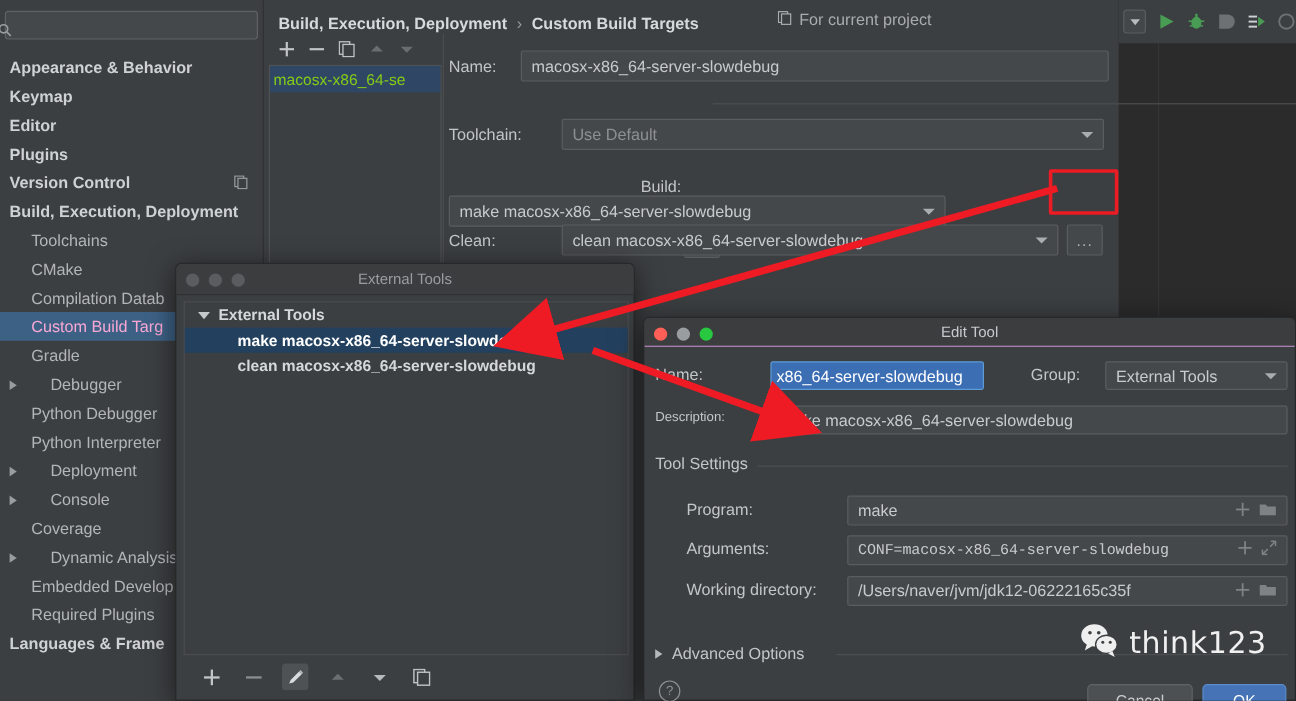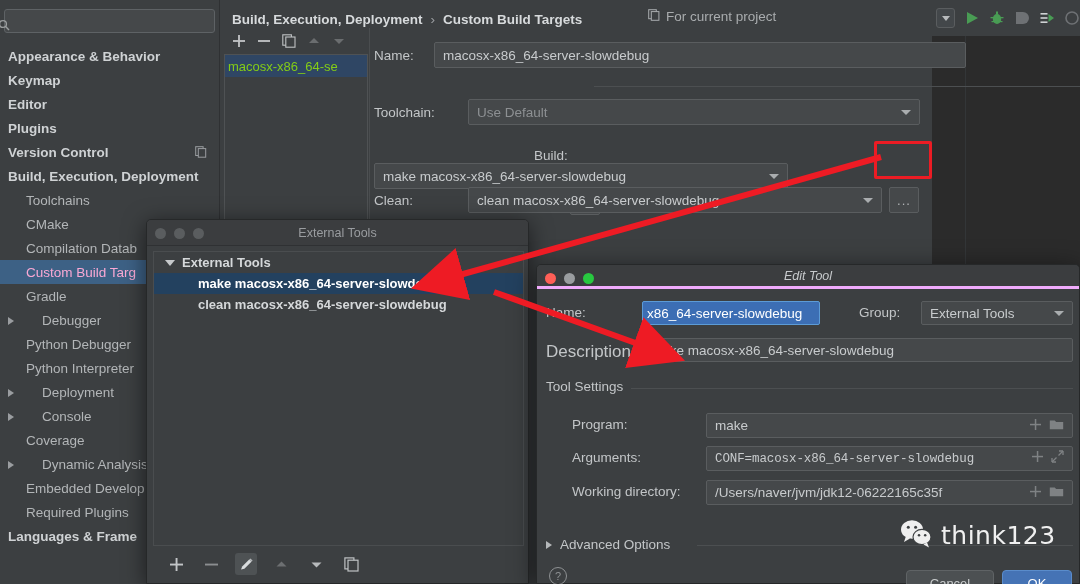--- a/index.html
+++ b/index.html
@@ -102,30 +102,30 @@
   #et-bottom-toolbar { position:absolute; left:6px; top:330px; width:371px; height:28px;
       display:flex; align-items:center; gap:13px; padding-left:12px; }
   .et-tb { width:15px; height:15px; display:block; }
   .et-tb-wrap { width:22px; height:22px; display:flex; align-items:center; justify-content:center; border-radius:3px;}
   .et-tb-wrap.active { background:#4e5254; }
 
   
   #edit-tool-dialog { position:absolute; left:536px; top:264px; width:544px; height:320px;
       background:#3c3f41; border:1px solid #262829; border-radius:5px 5px 0 0;
       box-shadow:0 6px 26px rgba(0,0,0,.6); }
-  #ed-titlebar { height:24px; background:#3b3d3f; border-bottom:3px solid #f0abfc;
-      border-radius:4px 4px 0 0; position:relative; display:flex; align-items:center;font-style:italic; }
+  #ed-titlebar { height:24px; background:#3b3d3f; border-bottom:1px solid #f0abfc;
+      border-radius:4px 4px 0 0; position:relative; display:flex; align-items:center; }
   #ed-title { width:100%; text-align:center; color:#c7cacc; font-size:12.5px; }
   #ed-name-field { position:absolute; left:105px; top:36px; width:178px; height:24px;
       background:#3c6eb4; border:1px solid #5c9bd6; border-radius:2px; display:flex; align-items:center;
       padding:0 4px; color:#ffffff; font-size:13.5px; white-space:nowrap; overflow:hidden; font-weight:500;}
   #ed-name-label { position:absolute; left:9px; top:40px; color:#c3c6c8; font-size:13.5px; }
   #ed-group-label { position:absolute; left:322px; top:40px; color:#c3c6c8; font-size:13.5px; }
   #ed-group-combo { position:absolute; left:384px; top:36px; width:152px; height:24px; }
-  #ed-desc-label { position:absolute; left:9px; top:77px; color:#c3c6c8; font-size:17px; }
+  #ed-desc-label { position:absolute; left:9px; top:77px; color:#c3c6c8; font-size:11px; }
   #ed-desc-field { position:absolute; left:105px; top:73px; width:431px; height:24px; }
   #ed-tool-settings-label { position:absolute; left:9px; top:114px; color:#c3c6c8; font-size:13.5px; }
   #ed-ts-rule { position:absolute; left:94px; top:123px; width:442px; height:1px; background:#4c4f51; }
   .ed-frow-label { position:absolute; color:#c3c6c8; font-size:13.5px; }
   .ed-ifield { position:absolute; height:25px; background:#45484a; border:1px solid #5a5d5f; border-radius:2px;
       display:flex; align-items:center; padding:0 8px; color:#c8cbcd; font-size:13.5px; white-space:nowrap; overflow:hidden;}
   .ed-ifield.mono { font-family:"Liberation Mono", monospace; font-size:12.5px; letter-spacing:-.1px;}
   .ifield-actions { margin-left:auto; display:flex; align-items:center; gap:7px; }
   #ed-advanced { position:absolute; left:9px; top:272px; display:flex; align-items:center; gap:8px;
       color:#c3c6c8; font-size:13.5px; }
@@ -331,21 +331,21 @@
         </span>
       </div>
 
       <div id="targets-list">
         <div id="targets-row">macosx-x86_64-se</div>
       </div>
       <div id="targets-divider"></div>
 
       <div class="form-row" style="left:154px; top:42px;">
         <span class="form-label" style="width:60px;">Name:</span>
-        <div class="field" style="width:532px;">macosx-x86_64-server-slowdebug</div>
+        <div class="field" style="width:490px;">macosx-x86_64-server-slowdebug</div>
       </div>
 
       <div id="hr-1"></div>
 
       <div class="form-row" style="left:154px; top:99px;">
         <span class="form-label" style="width:94px;">Toolchain:</span>
         <div class="field placeholderish" style="width:452px;">
           <span>Use Default</span>
           <span class="combo-caret"></span>
         </div>

